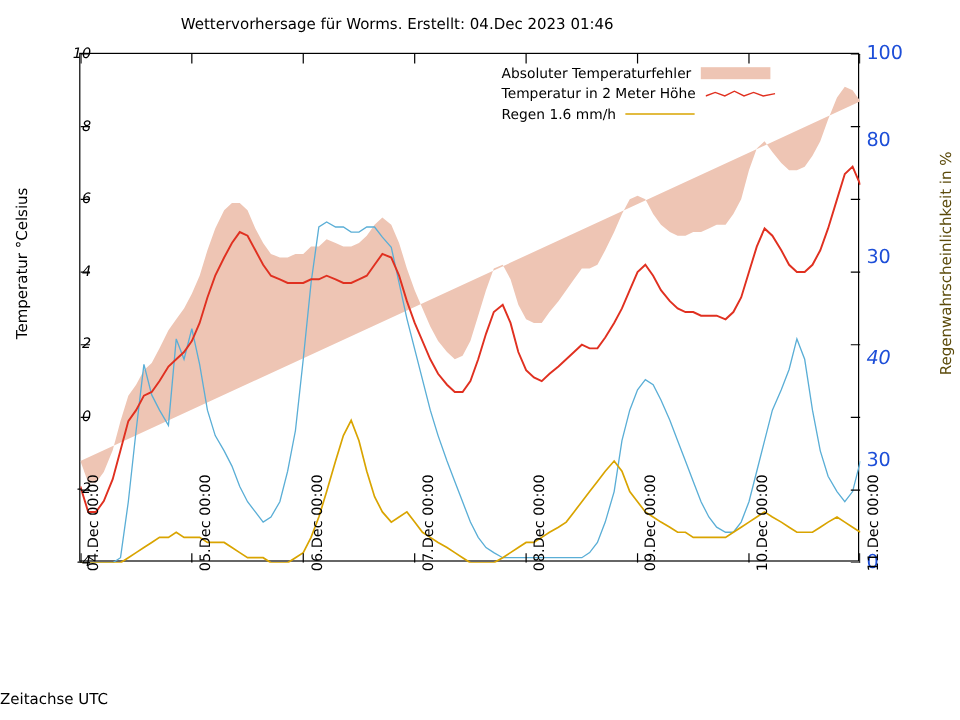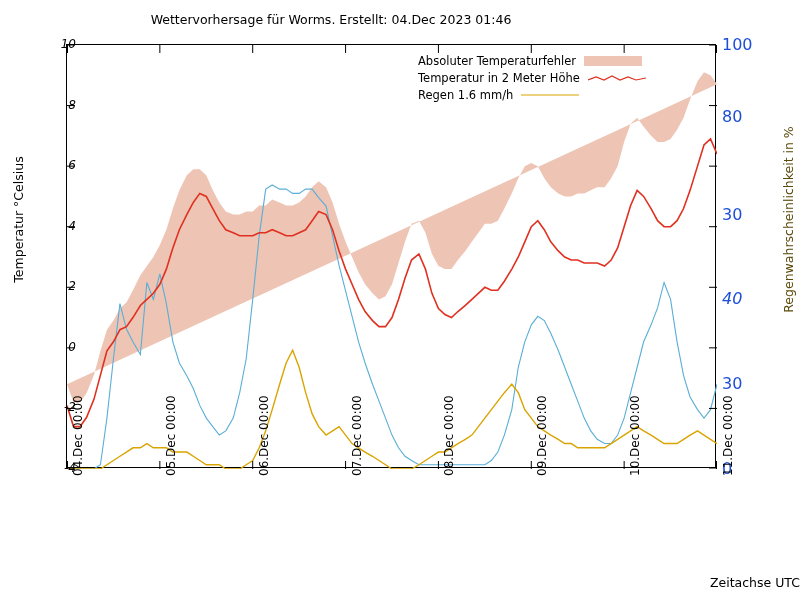--- a/index.html
+++ b/index.html
@@ -63,21 +63,21 @@
     transform: rotate(-90deg);
     transform-origin: center center;
     font-size: 12.5px;
     color: #5b4a0a;
   }
   .xlabel {
     position: absolute;
     left: 0;
     top: 575px;
     width: 800px;
-    text-align: right;
+    text-align: left;
     font-size: 12.5px;
     color: #000000;
   }
   .ytick-left {
     position: absolute;
     right: 724px;
     width: 60px;
     text-align: right;
     font-size: 12px;
     color: #000000;

